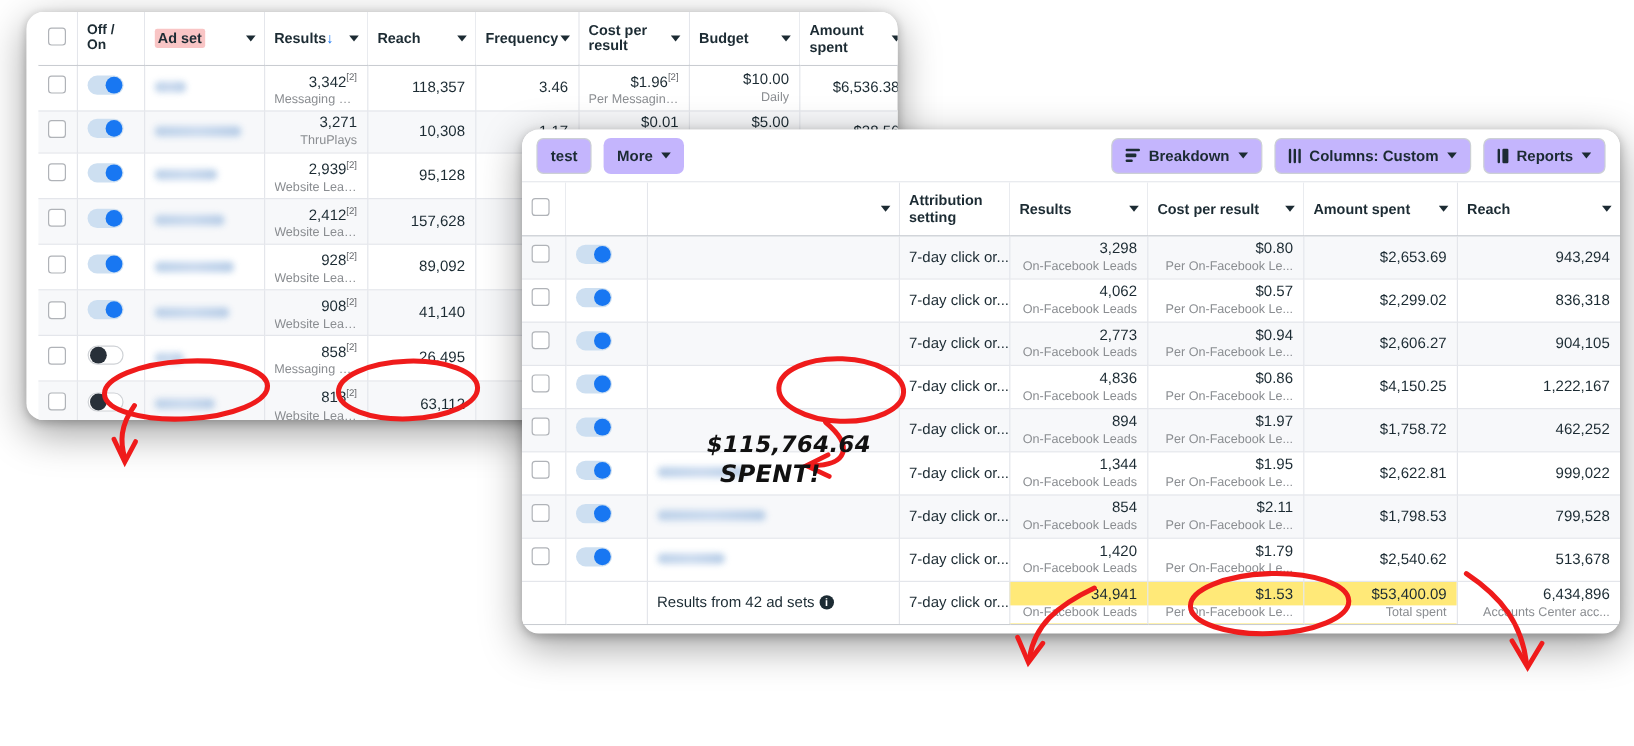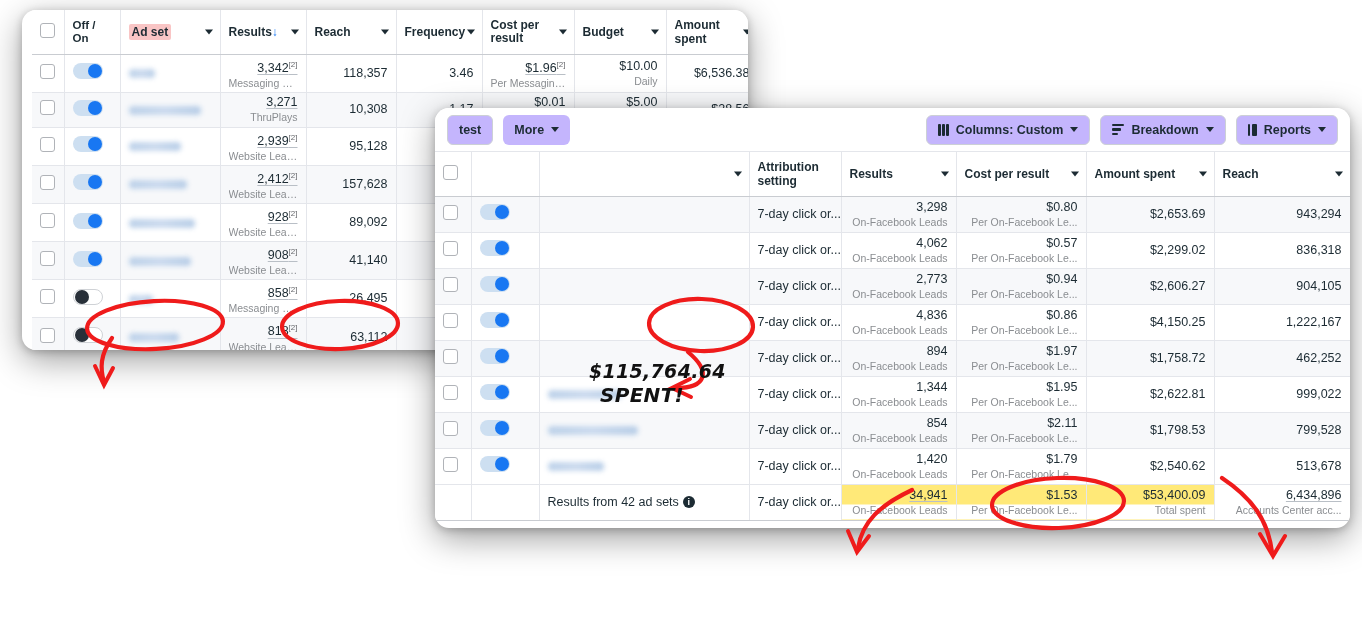--- a/index.html
+++ b/index.html
@@ -48,21 +48,21 @@
     border-top: 5px solid #1c2b33;
   }
   .sort-arrow { color: #1877f2; font-weight: bold; }
   .hl-pink { background: #f9c5c5; padding: 1px 3px; border-radius: 2px; }
 
   td.num { text-align: right; }
   .val {
     font-size: 12.5px; color: #1c2b33; font-weight: normal;
     line-height: 15px; white-space: nowrap;
   }
-  .val.u { text-decoration: underline; text-decoration-color: #b9bfc6; text-underline-offset: 2px;}
+  .val.u { text-decoration-color: #b9bfc6; text-underline-offset: 2px;}
   .sub {
     font-size: 10.5px; color: #8a8d91; line-height: 14px;
     white-space: nowrap; overflow: hidden; text-overflow: ellipsis;
   }
   .sup { font-size: 8px; vertical-align: super; color: #65676b; }
   tr.alt td { background: #f7f8fa; }
   tr.sumrow td { background: #fff; border-bottom: 1px solid #c9ccd1; }
 
   
   .cbx {
@@ -404,35 +404,35 @@
 
   <div class="window win-front">
     <div class="toolbar">
       <span class="btn">test</span>
       <span class="btn plain">
         <span>More</span>
         <span class="tri-down"></span>
       </span>
       <span class="spacer"></span>
       <span class="btn">
+        <span class="ic" style="flex-direction:column;align-items:flex-start;gap:2px;">
+            <i style="width:12px;height:2.5px"></i>
+            <i style="width:9px;height:2.5px"></i>
+            <i style="width:6px;height:2.5px"></i>
+          </span>
+        <span>Breakdown</span>
+        <span class="tri-down"></span>
+      </span>
+      <span class="btn">
         <span class="ic">
             <i style="height:12px"></i>
             <i style="height:12px"></i>
             <i style="height:12px"></i>
           </span>
         <span>Columns: Custom</span>
-        <span class="tri-down"></span>
-      </span>
-      <span class="btn">
-        <span class="ic" style="flex-direction:column;align-items:flex-start;gap:2px;">
-            <i style="width:12px;height:2.5px"></i>
-            <i style="width:9px;height:2.5px"></i>
-            <i style="width:6px;height:2.5px"></i>
-          </span>
-        <span>Breakdown</span>
         <span class="tri-down"></span>
       </span>
       <span class="btn">
         <span class="ic">
             <i style="height:12px"></i>
             <i style="height:12px;width:5px"></i>
           </span>
         <span>Reports</span>
         <span class="tri-down"></span>
       </span>

